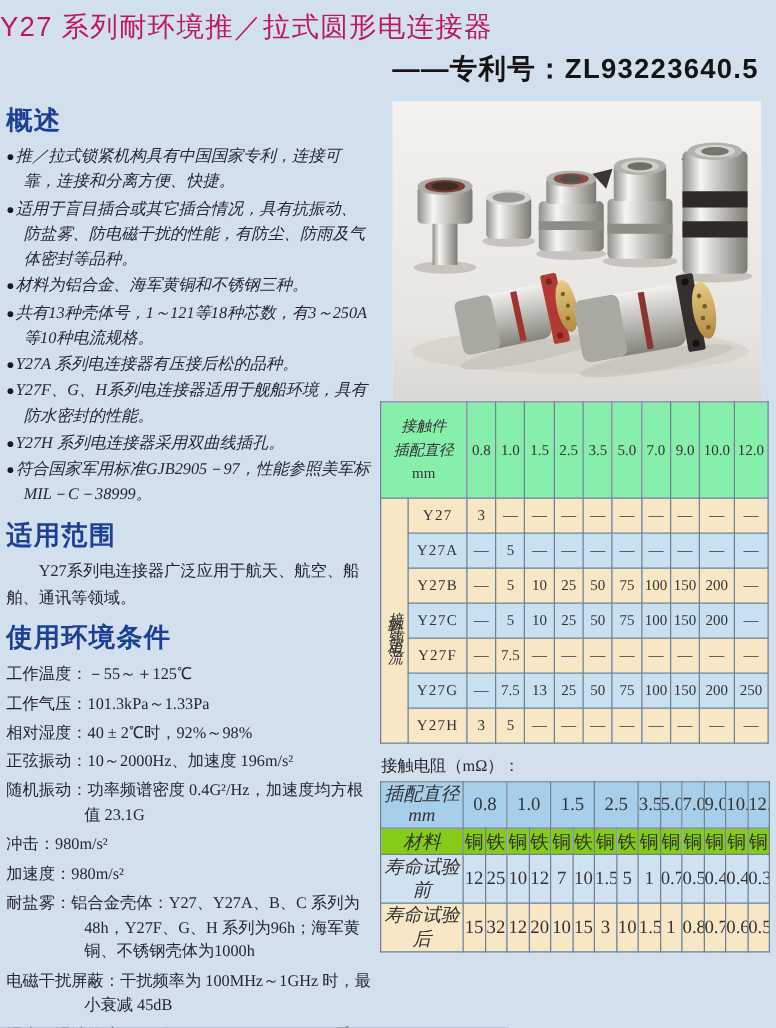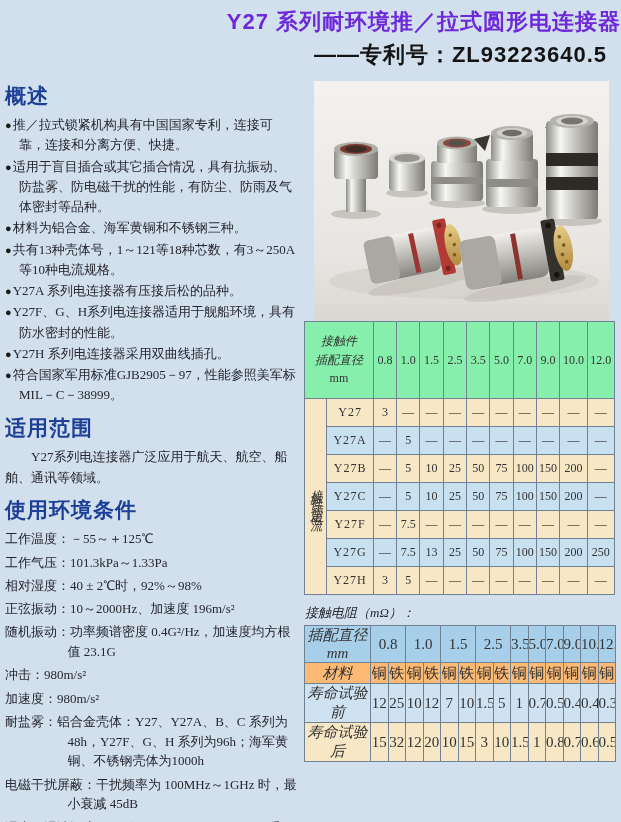--- a/index.html
+++ b/index.html
@@ -1,57 +1,57 @@
 <!DOCTYPE html>
 <html><head>
 <meta charset="utf-8">
 <style>
   html,body{margin:0;padding:0;background:#9fb3c8;}
   .page{position:relative;width:621px;height:822px;background:#d2e0ee;overflow:hidden;
         font-family:"Liberation Serif",serif;color:#26262e;}
   
   .hdr{padding-top:7px;}
-  .title{font-family:"Liberation Sans",sans-serif;font-weight:bold;font-size:22px;
-         color:#6d28d9;text-align:right;letter-spacing:1px;}
+  .title{font-family:"Liberation Sans",sans-serif;font-weight:normal;font-size:22px;
+         color:#be185d;text-align:left;letter-spacing:1px;}
   .subtitle{font-family:"Liberation Sans",sans-serif;font-weight:bold;font-size:22px;
             color:#141414;text-align:right;padding-right:14px;margin-top:3px;letter-spacing:1px;}
   
   .cols{display:flex;margin-top:4px;padding-left:5px;}
   .left{width:297px;flex:none;padding-right:4px;box-sizing:border-box;}
   .right{width:313px;flex:none;}
   h2.sec{font-family:"Liberation Sans",sans-serif;font-weight:bold;font-size:21px;
          color:#1d3f96;margin:8px 0 5px 0;letter-spacing:1px;}
-  ul.ov{margin:0;padding:0;list-style:none;}
+  ul.ov{margin:0;padding:0;list-style:none;font-style:italic;}
   li.bullet{font-size:13px;line-height:1.56;margin:1px 0;padding-left:14px;text-indent:-14px;}
   li.bullet .dot{font-size:11px;margin-right:1px;color:#1a1a1a;}
   p.scope{font-size:13px;line-height:1.6;margin:2px 0 2px 0;text-indent:2em;}
   .env p{font-size:13px;line-height:1.52;margin:3.5px 0;padding-left:4.8em;text-indent:-4.8em;}
   
   .photo{width:295px;height:240px;margin:7px 0 0 12px;background:#ecebe8;}
   
   .right h2.sec{margin:23px 0 2px 3px;}
   p.cap{font-size:13px;margin:0 0 5px 3px;}
-  p.cap2{font-size:13px;margin:9px 0 3px 3px;font-style:italic;}
+  p.cap2{font-size:13px;margin:9px 0 3px 3px;}
   table{border-collapse:collapse;table-layout:fixed;width:311px;margin-left:2px;}
   td{border:1px solid #6f8294;text-align:center;padding:0;overflow:hidden;color:#333;}
   
   #curtbl td{font-size:12px;height:27px;}
   #curtbl td.hd{background:#86efac;height:76px;}
   #curtbl .corner{line-height:1.55;}
   #curtbl .corner .kai{font-style:italic;}
   #curtbl tr.cream td{background:#f8e7c4;}
   #curtbl tr.blue td{background:#c9e0f1;}
   #curtbl td.side{background:#f8e7c4;}
   #curtbl td.side .v{writing-mode:vertical-rl;letter-spacing:5px;font-size:12px;
                      font-style:italic;margin:0 auto;}
   #curtbl td.series{letter-spacing:1px;}
   
   #restbl td{font-size:15px;height:20px;}
   #restbl tr.r1 td{background:#a7cfe9;height:21px;}
-  #restbl tr.r2 td{background:#fdba74;}
+  #restbl tr.r2 td{background:#84cc16;}
   #restbl tr.r3 td{background:#cfe2f2;}
   #restbl tr.r4 td{background:#f8e7c4;}
   #restbl td.lbl{font-style:italic;}
 </style>
 </head>
 <body>
 
 <div class="page">
 
   <div class="hdr">

